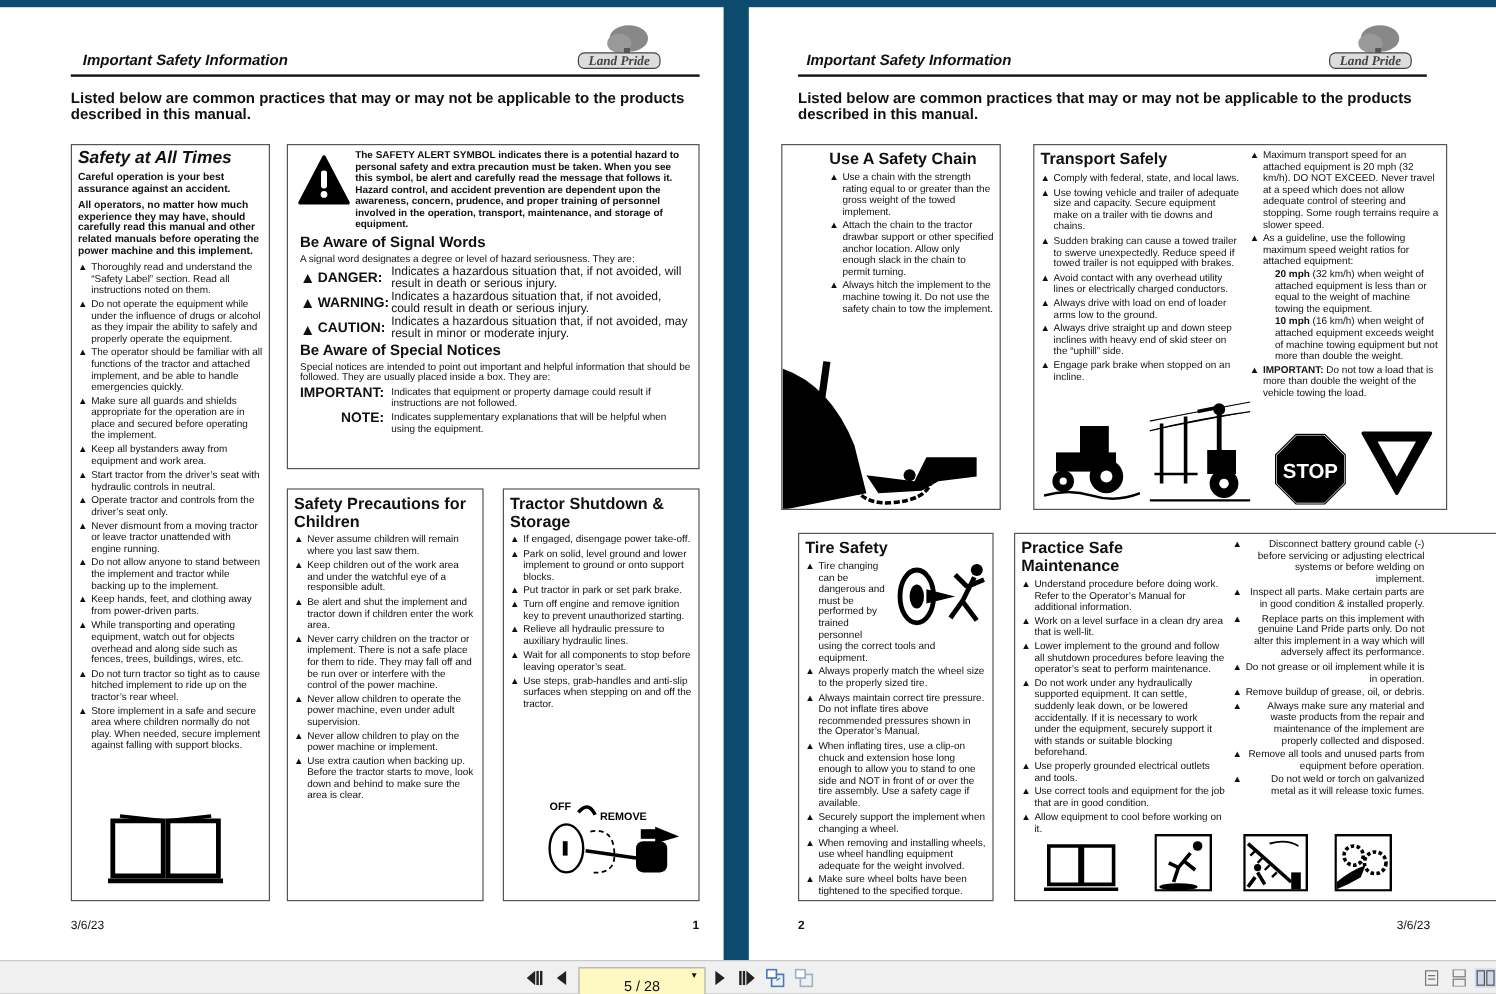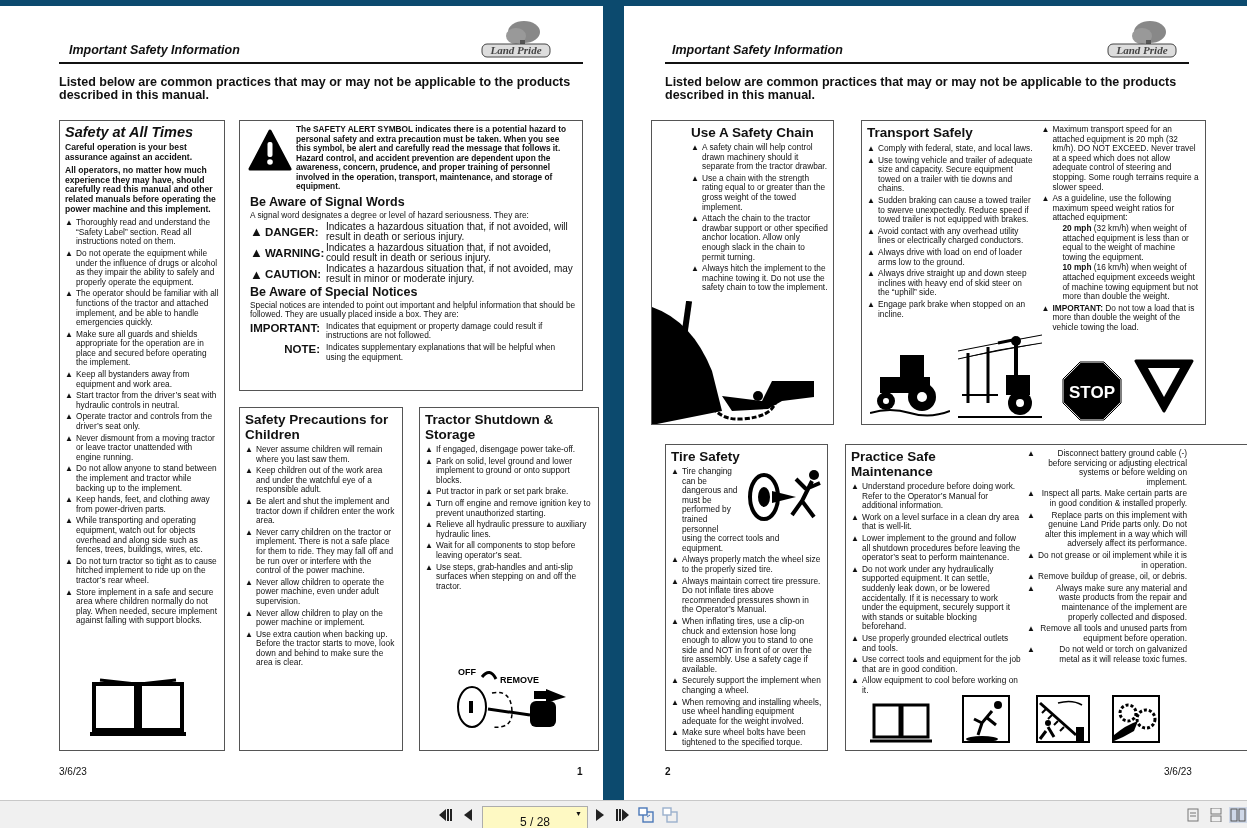--- a/index.html
+++ b/index.html
@@ -135,21 +135,21 @@
         <li>Never assume children will remain where you last saw them.</li>
         <li>Keep children out of the work area and under the watchful eye of a responsible adult.</li>
         <li>Be alert and shut the implement and tractor down if children enter the work area.</li>
         <li>Never carry children on the tractor or implement. There is not a safe place for them to ride. They may fall off and be run over or interfere with the control of the power machine.</li>
         <li>Never allow children to operate the power machine, even under adult supervision.</li>
         <li>Never allow children to play on the power machine or implement.</li>
         <li>Use extra caution when backing up. Before the tractor starts to move, look down and behind to make sure the area is clear.</li>
       </ul>
     </div>
 
-    <div class="box" style="left:419px; top:401px; width:180px; height:344px;">
+    <div class="box" style="left:419px; top:401px; width:164px; height:344px;">
       <h2>Tractor Shutdown &amp; Storage</h2>
       <ul>
         <li>If engaged, disengage power take-off.</li>
         <li>Park on solid, level ground and lower implement to ground or onto support blocks.</li>
         <li>Put tractor in park or set park brake.</li>
         <li>Turn off engine and remove ignition key to prevent unauthorized starting.</li>
         <li>Relieve all hydraulic pressure to auxiliary hydraulic lines.</li>
         <li>Wait for all components to stop before leaving operator’s seat.</li>
         <li>Use steps, grab-handles and anti-slip surfaces when stepping on and off the tractor.</li>
       </ul>
@@ -179,41 +179,40 @@
       <rect x="40" y="22" width="5" height="14" fill="#555"></rect>
       <rect x="2" y="26" width="68" height="13" rx="5" fill="#ddd" stroke="#444" stroke-width="1"></rect>
       <text x="36" y="36" text-anchor="middle" font-family="Liberation Serif, serif" font-weight="bold" font-style="italic" font-size="11" fill="#444">Land Pride</text>
     </svg>
     <div class="hdr-rule" style="left:41px; width:524px;"></div>
     <div class="intro" style="left:41px; width:524px;">Listed below are common practices that may or may not be applicable to the products described in this manual.</div>
 
     <div class="box" style="left:27px; top:114px; width:183px; height:305px;padding-left:39px;">
       <h2>Use A Safety Chain</h2>
       <ul>
-        <li>A safety chain will help control drawn machinery should it separate from the tractor drawbar.</li>
         <li>Use a chain with the strength rating equal to or greater than the gross weight of the towed implement.</li>
         <li>Attach the chain to the tractor drawbar support or other specified anchor location. Allow only enough slack in the chain to permit turning.</li>
         <li>Always hitch the implement to the machine towing it. Do not use the safety chain to tow the implement.</li>
       </ul>
       <svg class="art" style="left:0; top:180px; width:162px; height:124px;" viewBox="0 0 162 124">
         <path d="M0 6 Q40 20 60 70 L70 110 L0 124 Z" fill="#000"></path>
         <rect x="32" y="0" width="6" height="30" fill="#000" transform="rotate(8 35 15)"></rect>
         <path d="M70 95 L110 100 L120 80 L162 80 L162 96 L130 100 L116 108 L80 110 Z" fill="#000"></path>
         <circle cx="106" cy="95" r="5" fill="#000"></circle>
         <path d="M52 88 Q60 120 90 118 Q120 116 124 100" fill="none" stroke="#000" stroke-width="3" stroke-dasharray="5 2"></path>
       </svg>
     </div>
 
     <div class="box" style="left:221px; top:114px; width:345px; height:305px;margin-left:16px;">
       <div style="display:flex; gap:6px;">
         <div style="width:170px;">
           <h2>Transport Safely</h2>
           <ul style="margin-top:4px;">
             <li>Comply with federal, state, and local laws.</li>
-            <li>Use towing vehicle and trailer of adequate size and capacity. Secure equipment towed on a trailer with tie downs and chains.</li>
+            <li>Use towing vehicle and trailer of adequate size and capacity. Secure equipment make on a trailer with tie downs and chains.</li>
             <li>Sudden braking can cause a towed trailer to swerve unexpectedly. Reduce speed if towed trailer is not equipped with brakes.</li>
             <li>Avoid contact with any overhead utility lines or electrically charged conductors.</li>
             <li>Always drive with load on end of loader arms low to the ground.</li>
             <li>Always drive straight up and down steep inclines with heavy end of skid steer on the “uphill” side.</li>
             <li>Engage park brake when stopped on an incline.</li>
           </ul>
         </div>
         <div style="width:160px;">
           <ul>
             <li>Maximum transport speed for an attached equipment is 20 mph (32 km/h). DO NOT EXCEED. Never travel at a speed which does not allow adequate control of steering and stopping. Some rough terrains require a slower speed.</li>

